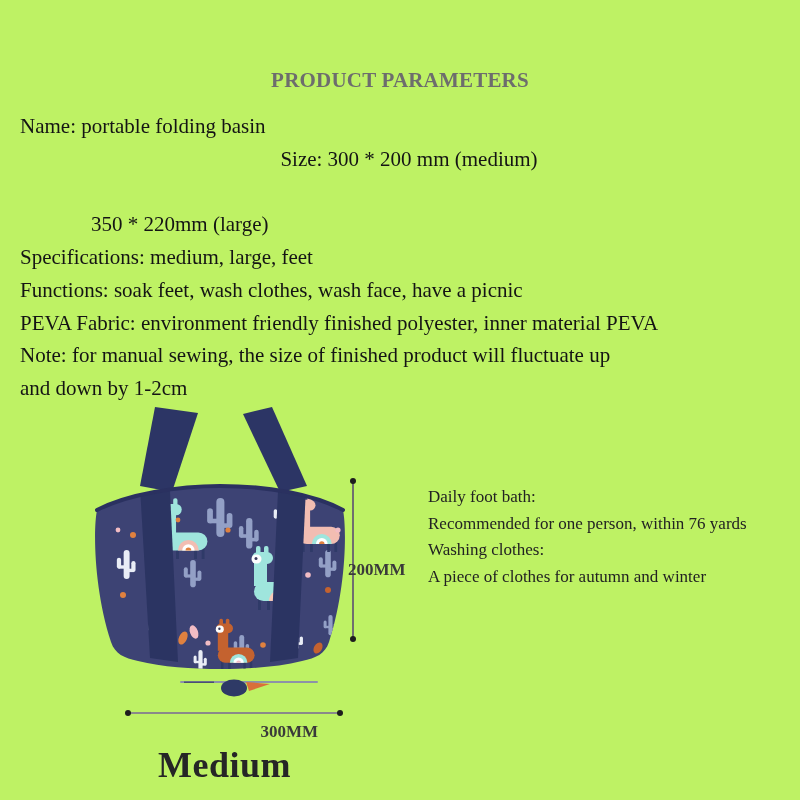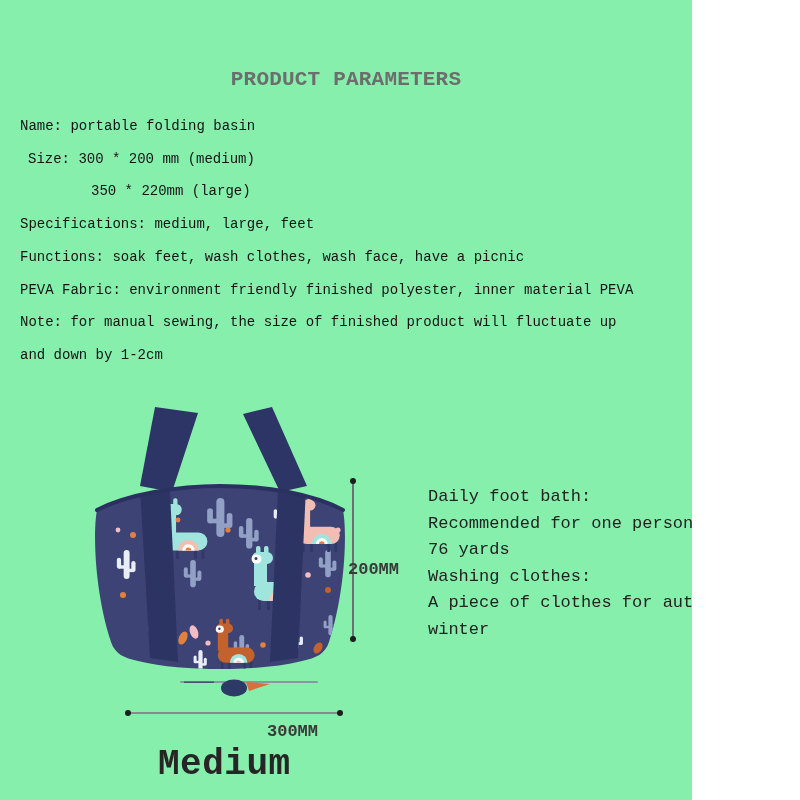--- a/index.html
+++ b/index.html
@@ -1,29 +1,29 @@
 <!DOCTYPE html>
 <html><head>
 <meta charset="utf-8">
 <style>
   html,body{margin:0;padding:0;background:#fff;}
   .page{
-    position:relative;width:692px;height:800px;background:#86efac;
-    font-family:Liberation Mono, monospace;overflow:hidden;color:#161616;
+    position:relative;width:800px;height:800px;background:#bef264;
+    font-family:Liberation Serif, serif;overflow:hidden;color:#161616;
   }
   .page-title{
     position:absolute;top:68px;left:0;width:100%;text-align:center;
     font-size:21px;font-weight:600;color:#6d6d6d;letter-spacing:.2px;
   }
   .specs{
     position:absolute;left:20px;top:110px;width:770px;
-    font-size:14px;line-height:32.7px;color:#141414;
+    font-size:21px;line-height:32.7px;color:#141414;
   }
-  .specs .ind-a{padding-left:8px;}
-  .specs .ind-b{padding-left:71px;}
+  .specs .ind-a{padding-left:8px;text-align:center;}
+  .specs .ind-b{padding-left:71px;margin-top:33px;}
   .usage{
     position:absolute;left:428px;top:484px;width:370px;
     font-size:17px;line-height:26.6px;color:#222;
   }
   .basin-wrap{position:absolute;left:88px;top:400px;width:270px;height:300px;}
   .vline{position:absolute;left:352px;top:481px;width:2px;height:158px;background:#6f6f6f;}
   .hline{position:absolute;left:128px;top:712px;width:212px;height:2px;background:#8a8a8a;}
   .dot{position:absolute;width:6px;height:6px;border-radius:50%;background:#1d1d1d;}
   .dot.vt{left:350px;top:478px;}
   .dot.vb{left:350px;top:636px;}

